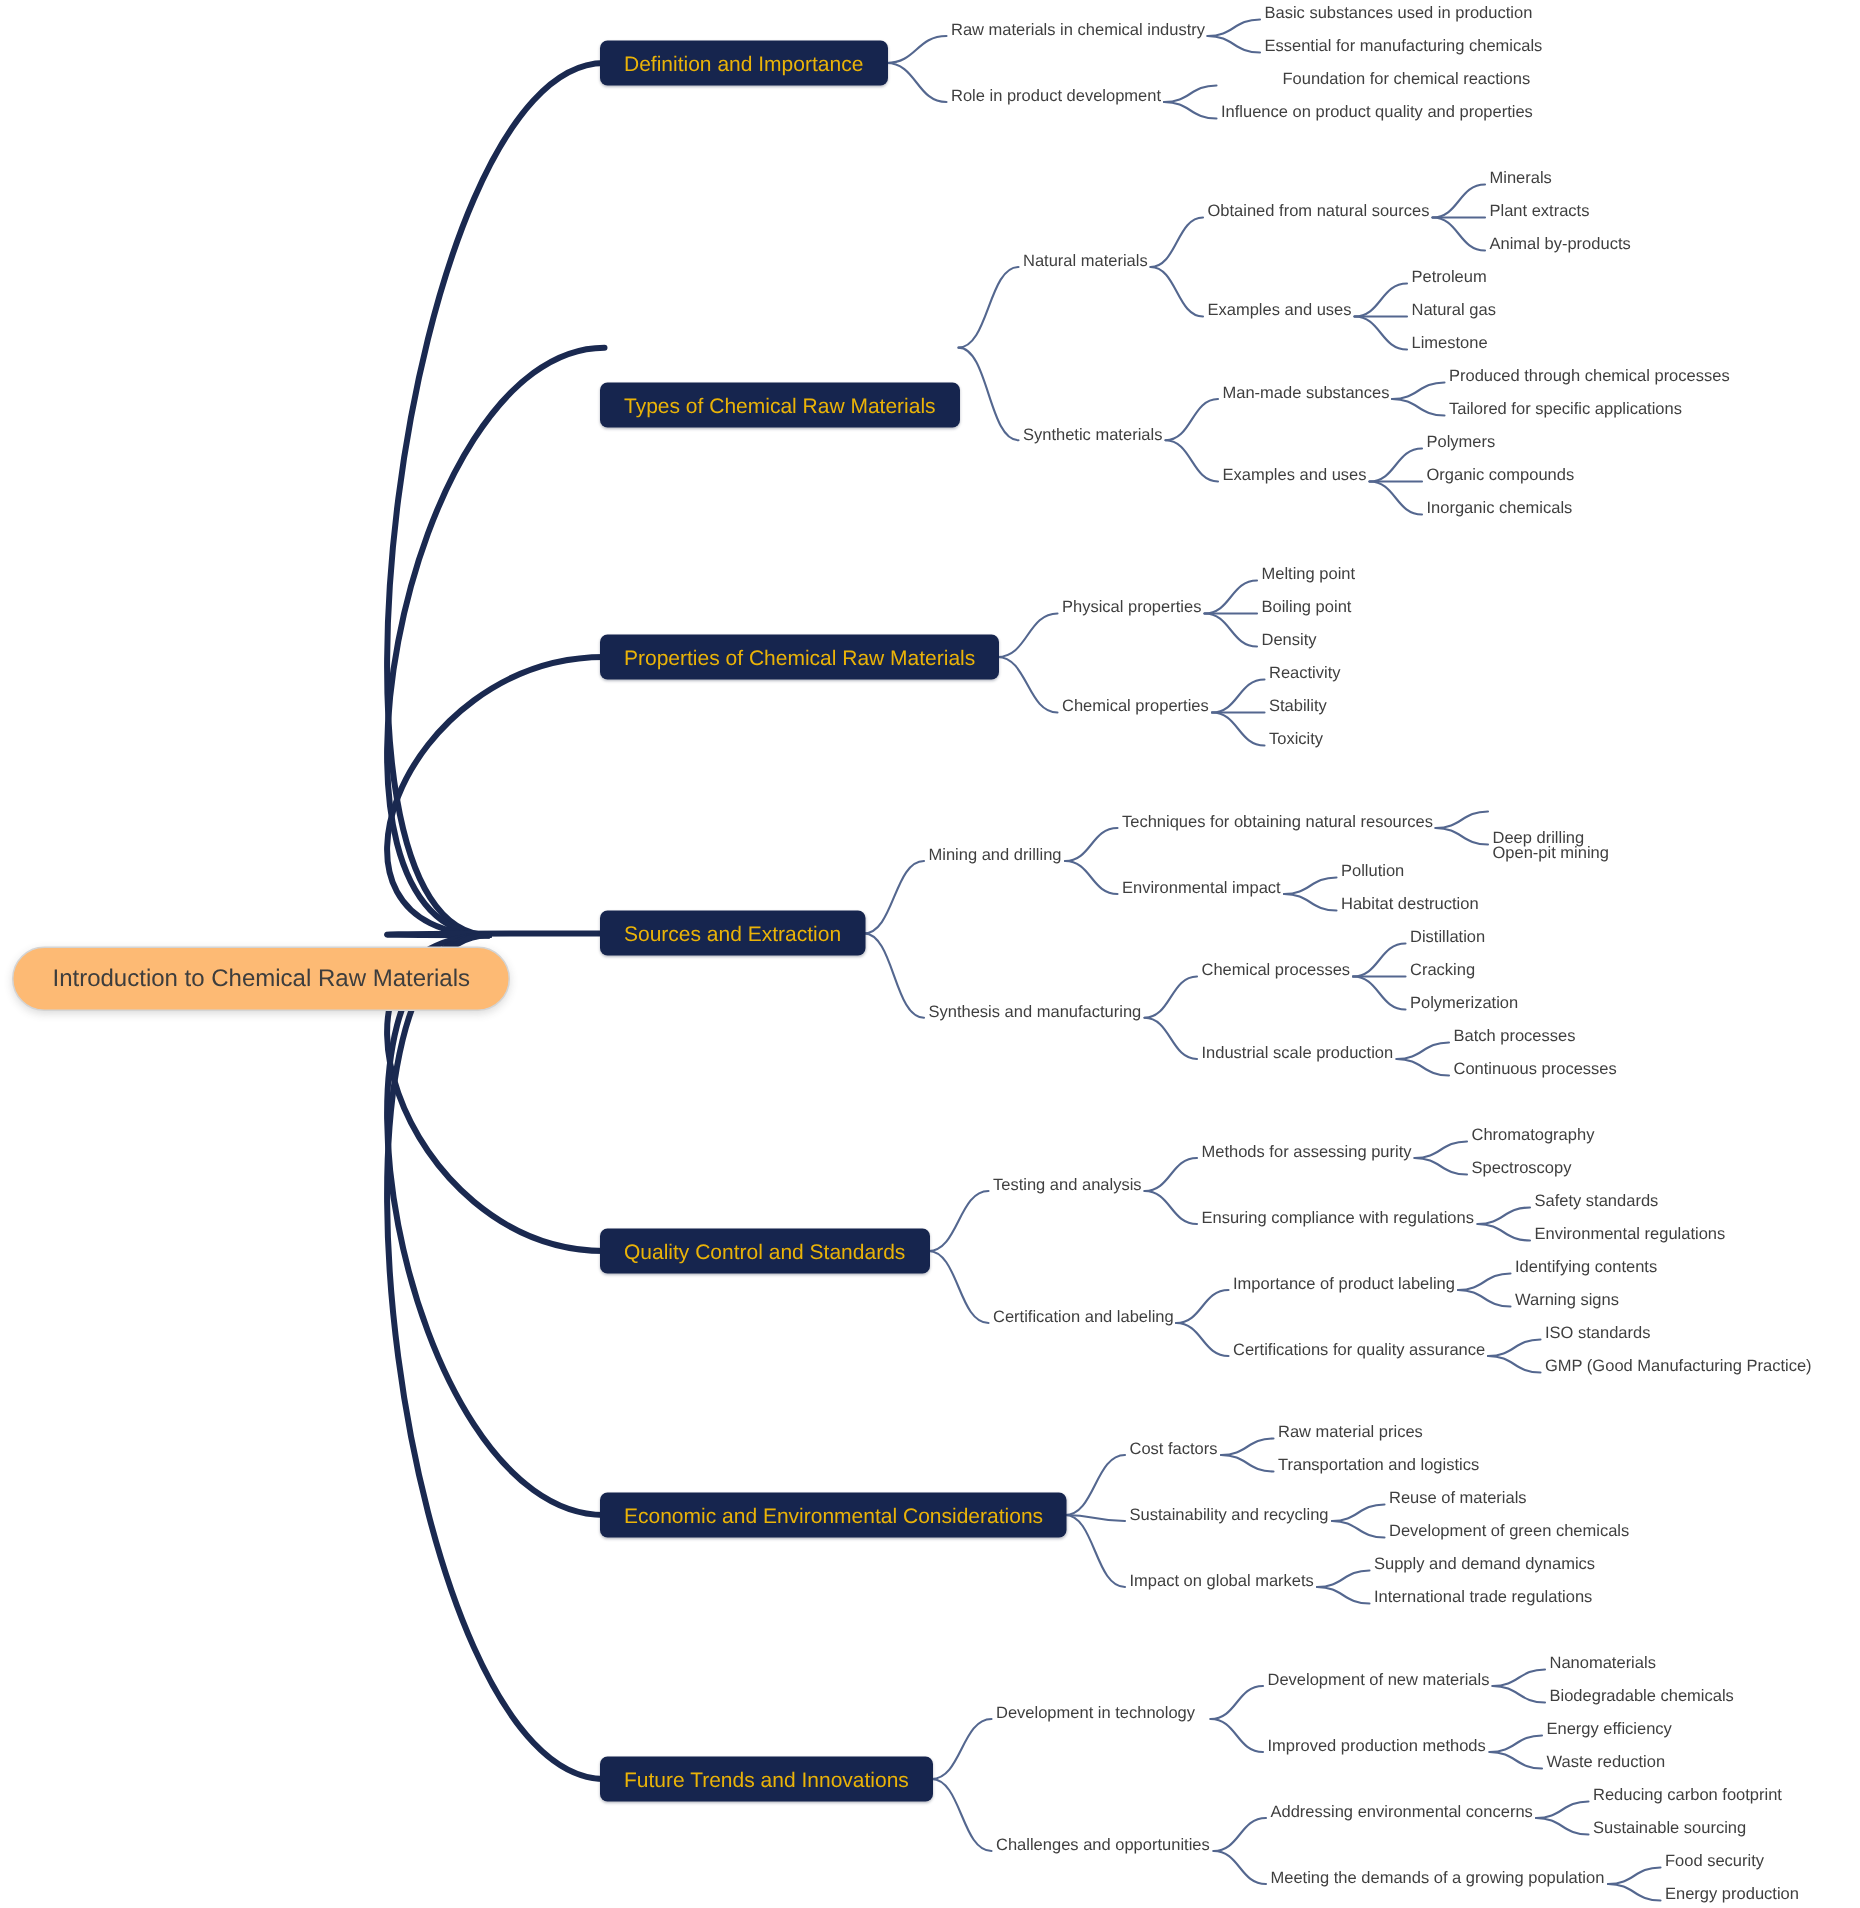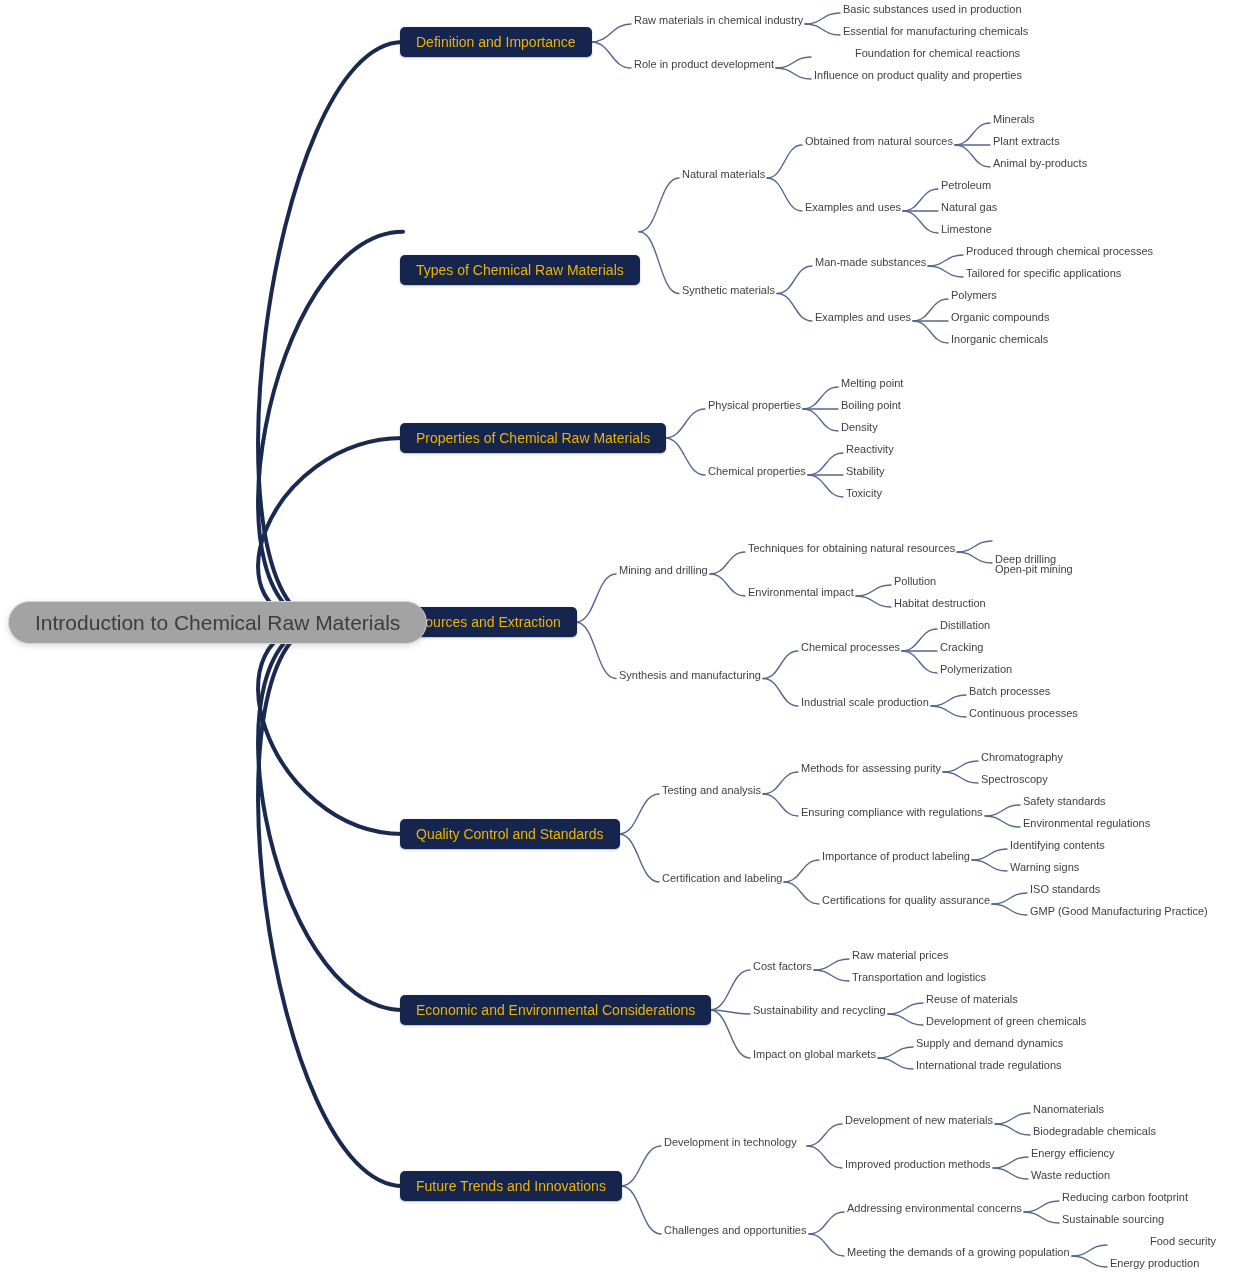--- a/index.html
+++ b/index.html
@@ -37,29 +37,30 @@
     white-space: nowrap;
     z-index: 1;
     box-shadow: 0 1px 2px rgba(10,20,50,.3);
     cursor: default;
   }
   .root-node {
     position: absolute;
     height: 41px;
     line-height: 41px;
     padding: 0 26px;
-    background: #a3a3a3;
+    background: #fdba74;
     border: 1.5px solid #d4d4d4;
     border-radius: 22px;
-    font-size: 21px;
+    font-size: 16px;
     color: #3d3d3d;
     white-space: nowrap;
     z-index: 2;
     box-shadow: 0 2px 6px rgba(60,60,60,.18);
     cursor: default;
+    margin-top: 30px;
   }
 </style>
 </head>
 <body>
 
 <div id="mindmap">
   <div id="root-node" class="root-node" style="left: 8px; top: 601.429px;">Introduction to Chemical Raw Materials</div>
 <svg width="1240" height="1272" id="link-layer">
       <path d="M 326 623.4285714285714 C 197 623.4285714285714, 268 42, 403 42" fill="none" stroke="#1a2950" stroke-width="4" stroke-linecap="round"></path>
       <path d="M 326 623.4285714285714 C 197 623.4285714285714, 268 231.75, 403 231.75" fill="none" stroke="#1a2950" stroke-width="4" stroke-linecap="round"></path>
@@ -233,15 +234,15 @@
     <div class="label" style="left: 1033px; top: 1101px;">Nanomaterials</div>
     <div class="label" style="left: 1033px; top: 1123px;">Biodegradable chemicals</div>
     <div class="label" style="left: 845px; top: 1156px;">Improved production methods</div>
     <div class="label" style="left: 1031px; top: 1145px;">Energy efficiency</div>
     <div class="label" style="left: 1031px; top: 1167px;">Waste reduction</div>
     <div class="label" style="left: 664px; top: 1222px;">Challenges and opportunities</div>
     <div class="label" style="left: 847px; top: 1200px;">Addressing environmental concerns</div>
     <div class="label" style="left: 1062px; top: 1189px;">Reducing carbon footprint</div>
     <div class="label" style="left: 1062px; top: 1211px;">Sustainable sourcing</div>
     <div class="label" style="left: 847px; top: 1244px;">Meeting the demands of a growing population</div>
-    <div class="label" style="left: 1110px; top: 1233px; margin-left: 40px;">Food security</div>
+    <div class="label" style="left: 1110px; top: 1233px;">Food security</div>
     <div class="label" style="left: 1110px; top: 1255px;">Energy production</div>
   </div>
 
 </body></html>

